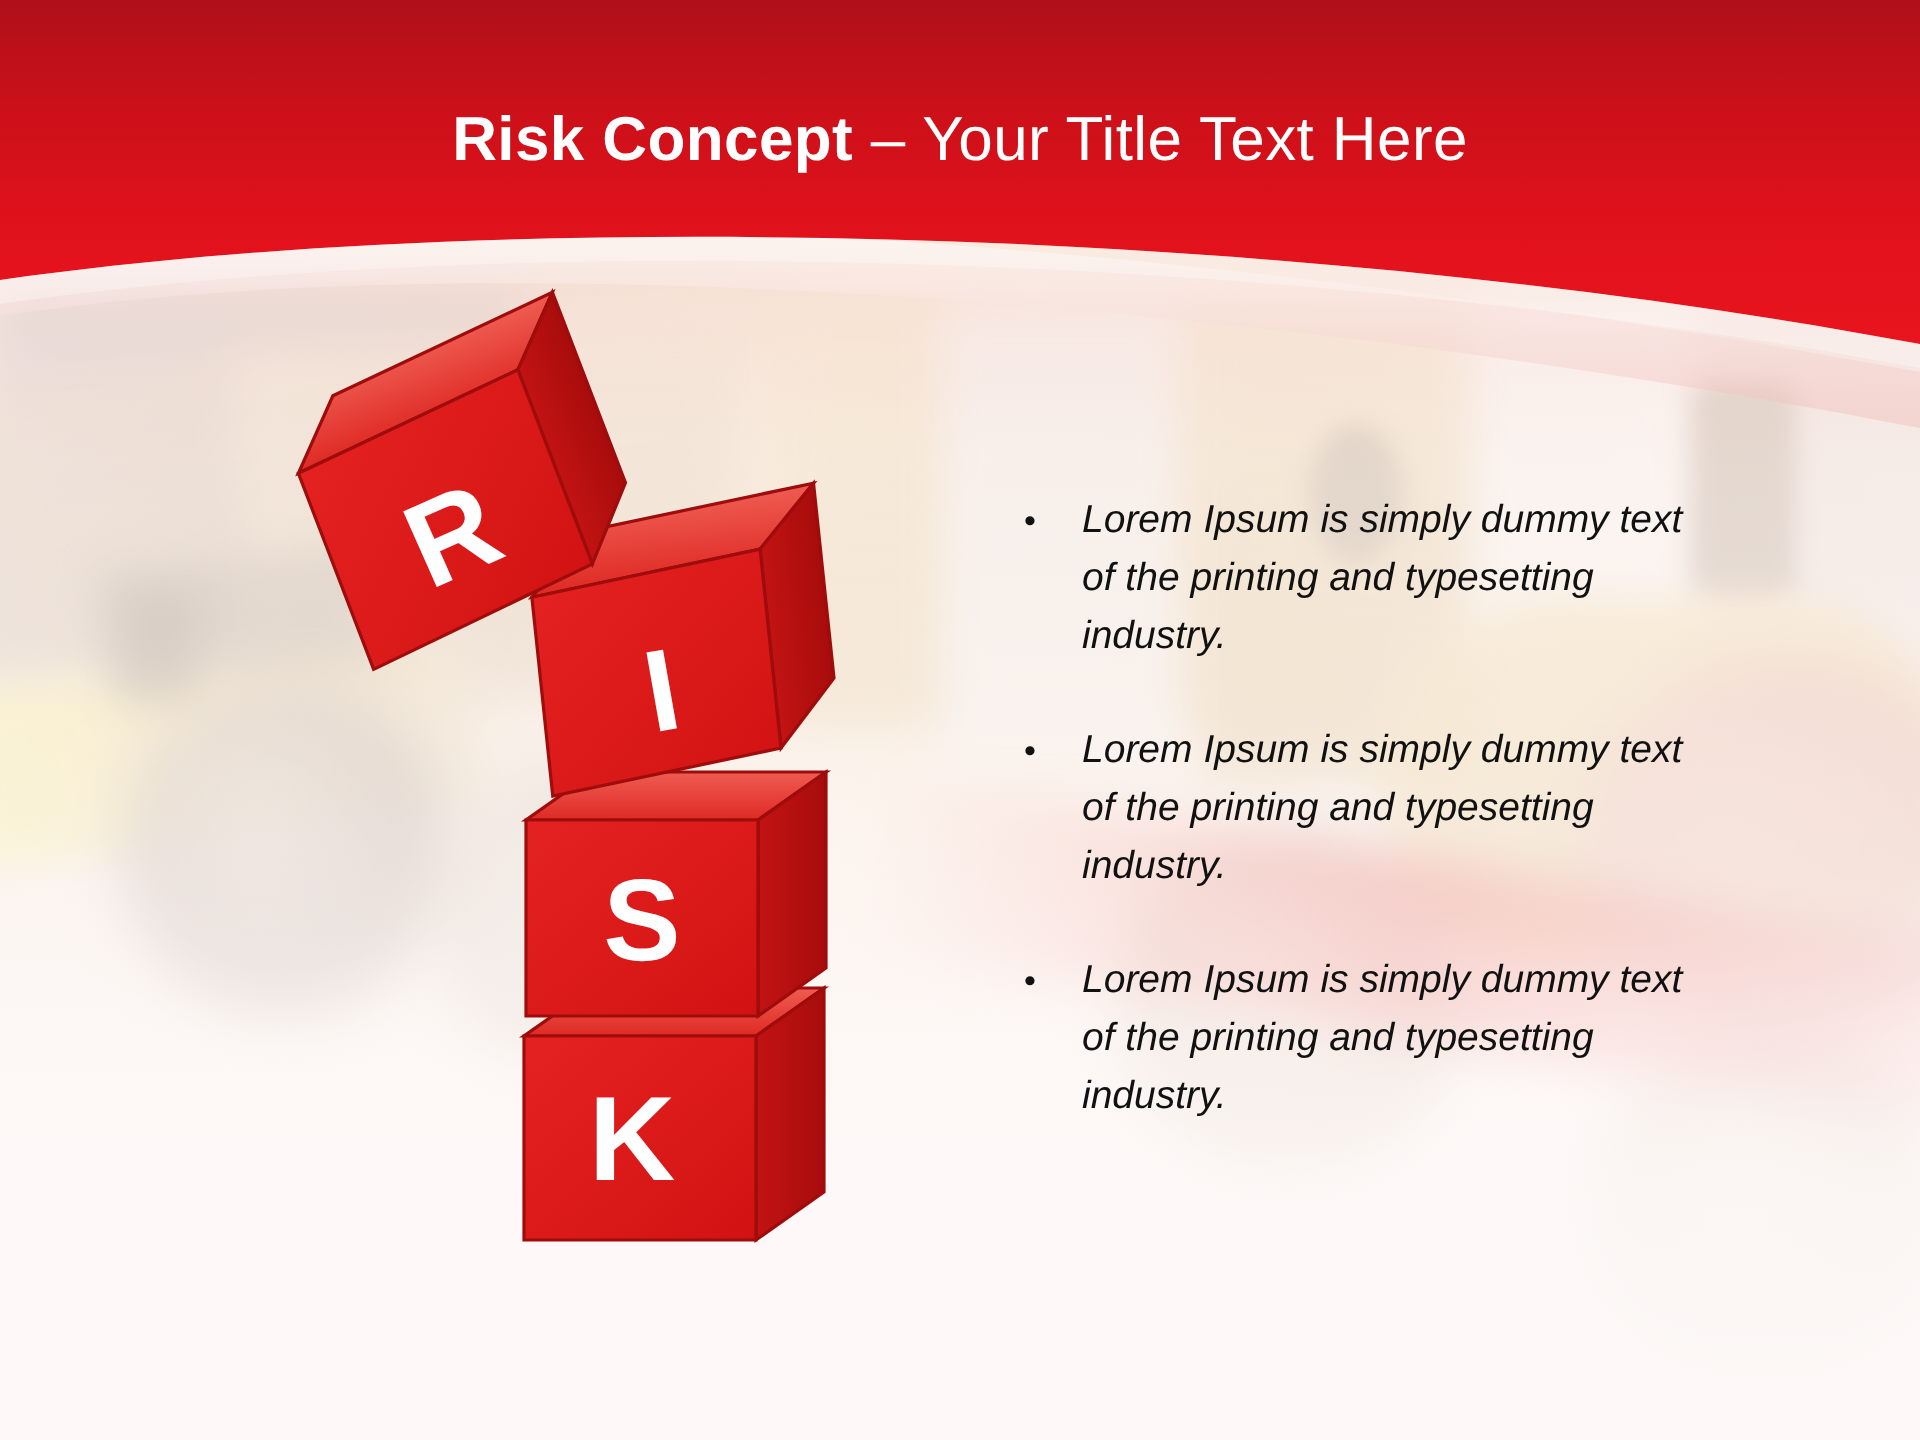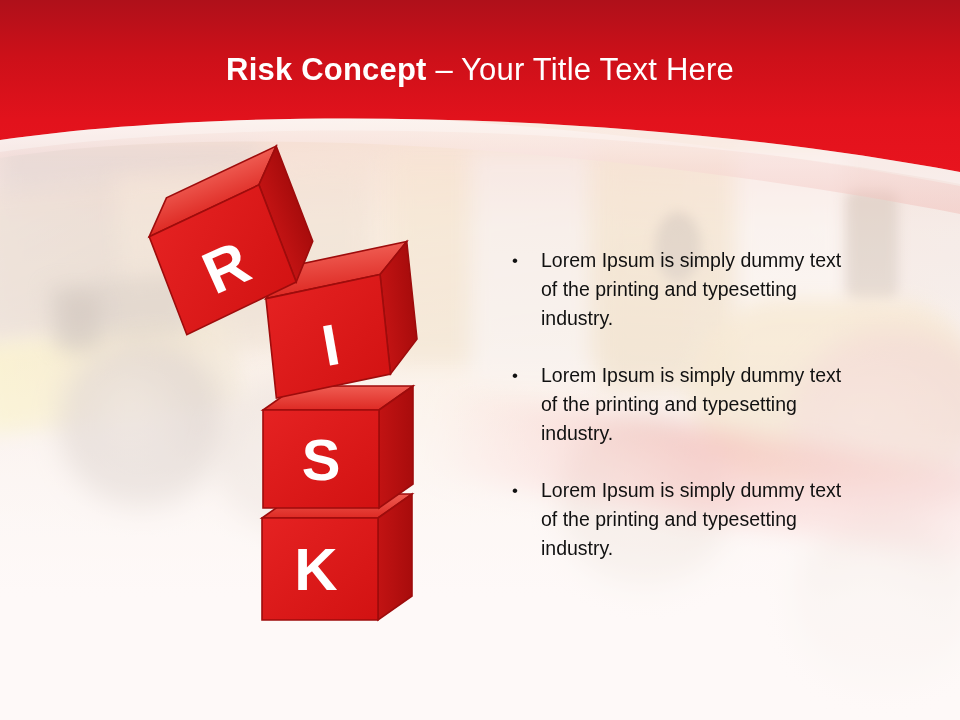--- a/index.html
+++ b/index.html
@@ -77,21 +77,21 @@
   .title b{font-weight:bold;}
   .title span.rest{font-weight:normal;}
 
   
   .cubes{position:absolute;left:0;top:0;width:960px;height:720px;}
 
   
   .bullets{position:absolute;left:512px;top:246px;width:330px;}
   .blk{display:flex;margin-bottom:28px;}
   .bul{width:29px;flex:0 0 29px;color:#111;font-size:17px;line-height:29px;text-align:left;}
-  .btxt{font-family:"Liberation Sans",sans-serif;font-size:19.5px;
+  .btxt{font-family:"Liberation Sans",sans-serif;font-style:italic;font-size:19.5px;
         line-height:29px;color:#111;}
 </style>
 </head>
 <body>
 
 <div id="slide">
 
   <div class="bg-photo">
     <div class="bg-base"></div>
     <div class="slab grey-top"></div>

